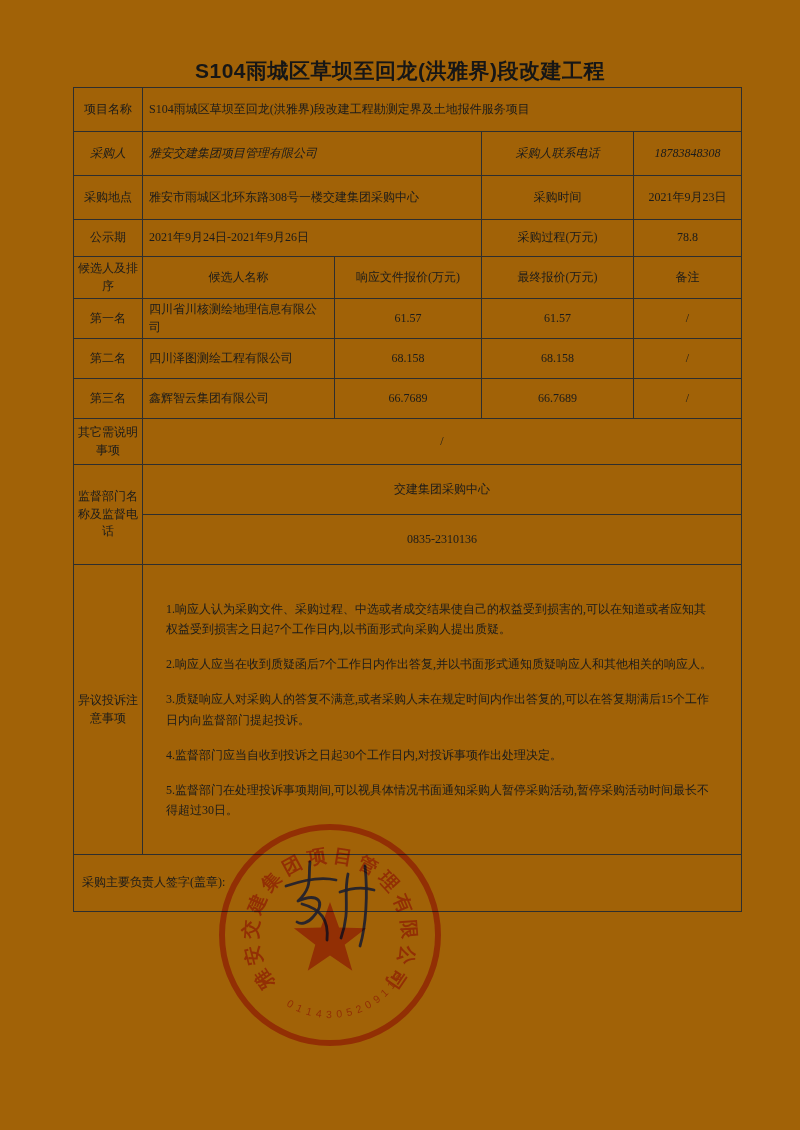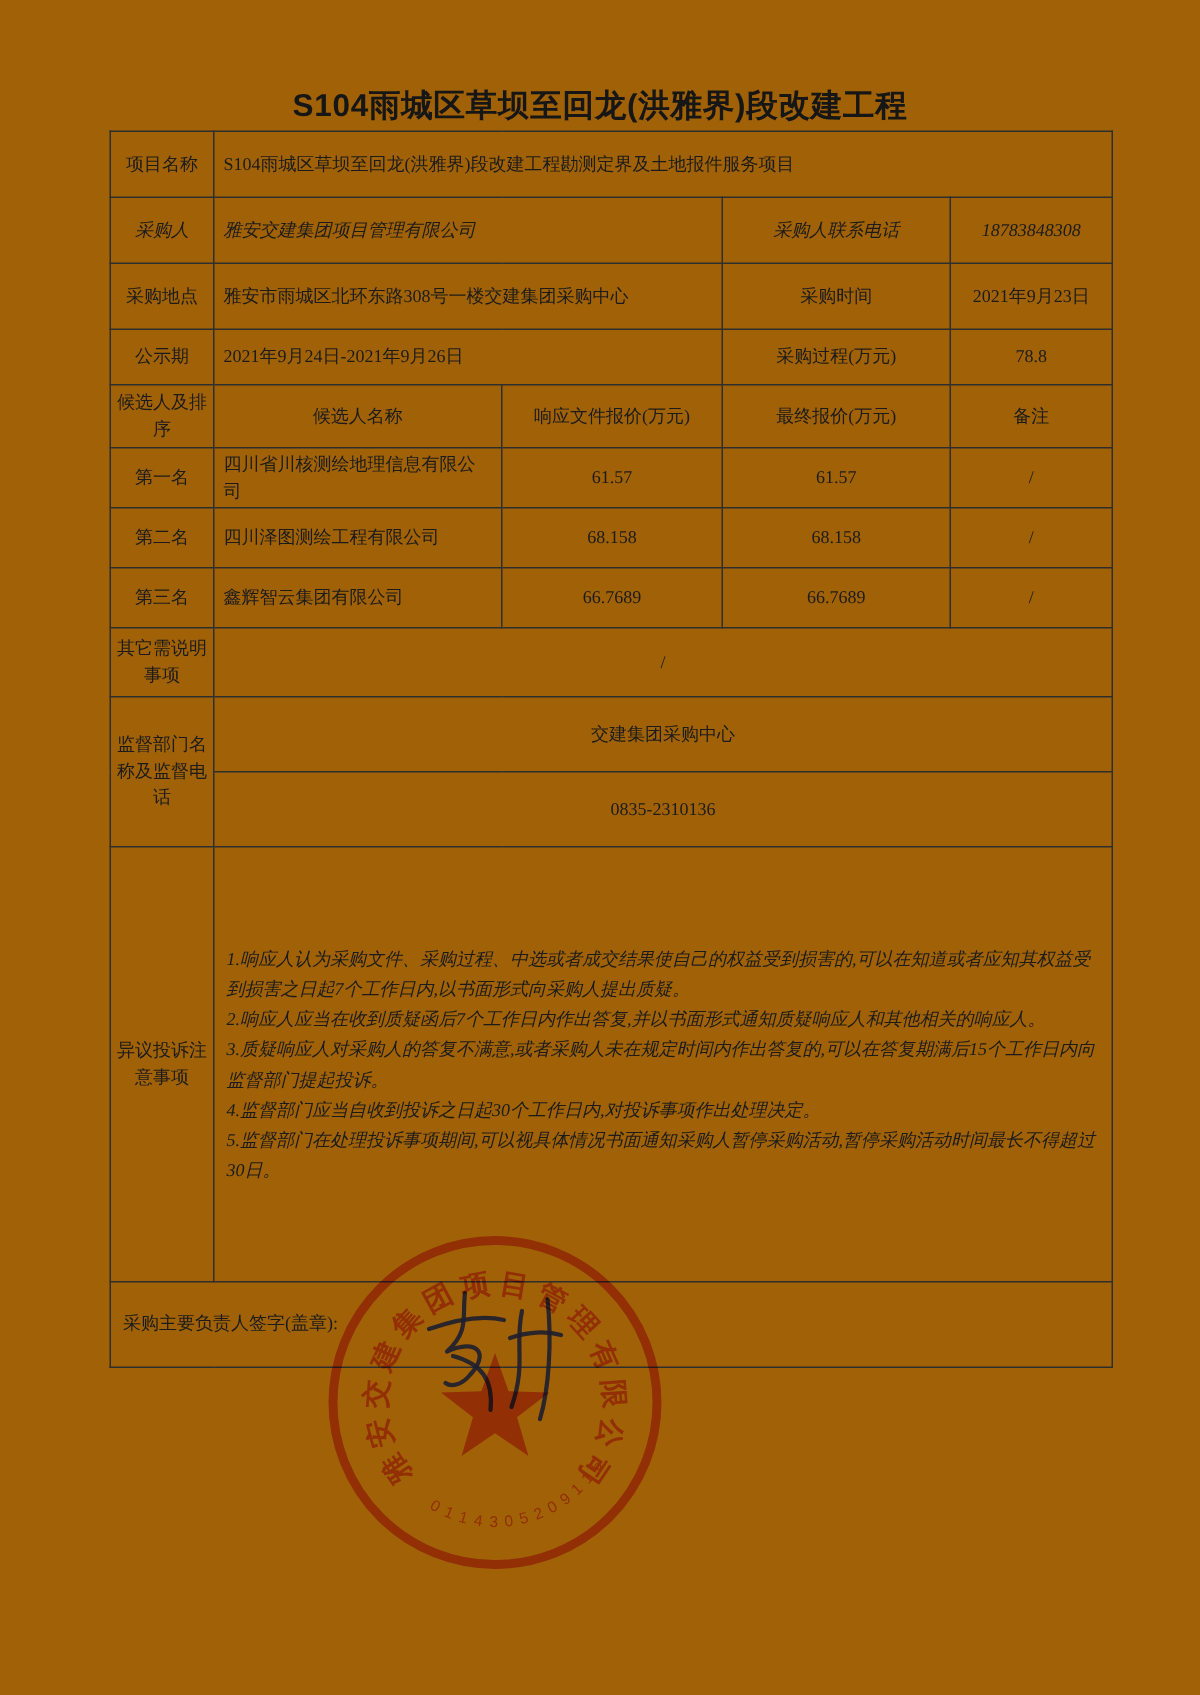--- a/index.html
+++ b/index.html
@@ -31,21 +31,21 @@
     line-height:1.45;
     vertical-align:middle;
     padding:2px 6px;
     color:#1b1b1b;
     overflow:hidden;
   }
   td.lbl{text-align:center;padding:2px 4px;}
   td.ctr{text-align:center;}
   td.addr-cell{padding-right:26px;}
   td.notice-cell{padding:8px 10px 8px 8px;line-height:1.68;}
-  .notice-item{margin:0;font-style:italic;}
+  .notice-item{margin:15px;}
   td.sign-cell{padding-left:8px;}
 
   tr.r1{height:44px;} tr.r2{height:44px;font-style:italic;} tr.r3{height:44px;} tr.r4{height:37px;}
   tr.r5{height:42px;} tr.r6{height:40px;margin-top:20px;} tr.r7{height:40px;} tr.r8{height:40px;}
   tr.r9{height:46px;} tr.r10a{height:50px;} tr.r10b{height:50px;}
   tr.r11{height:290px;} tr.r12{height:57px;}
 
   .stamp{
     position:absolute;
     left:215px; top:820px;

